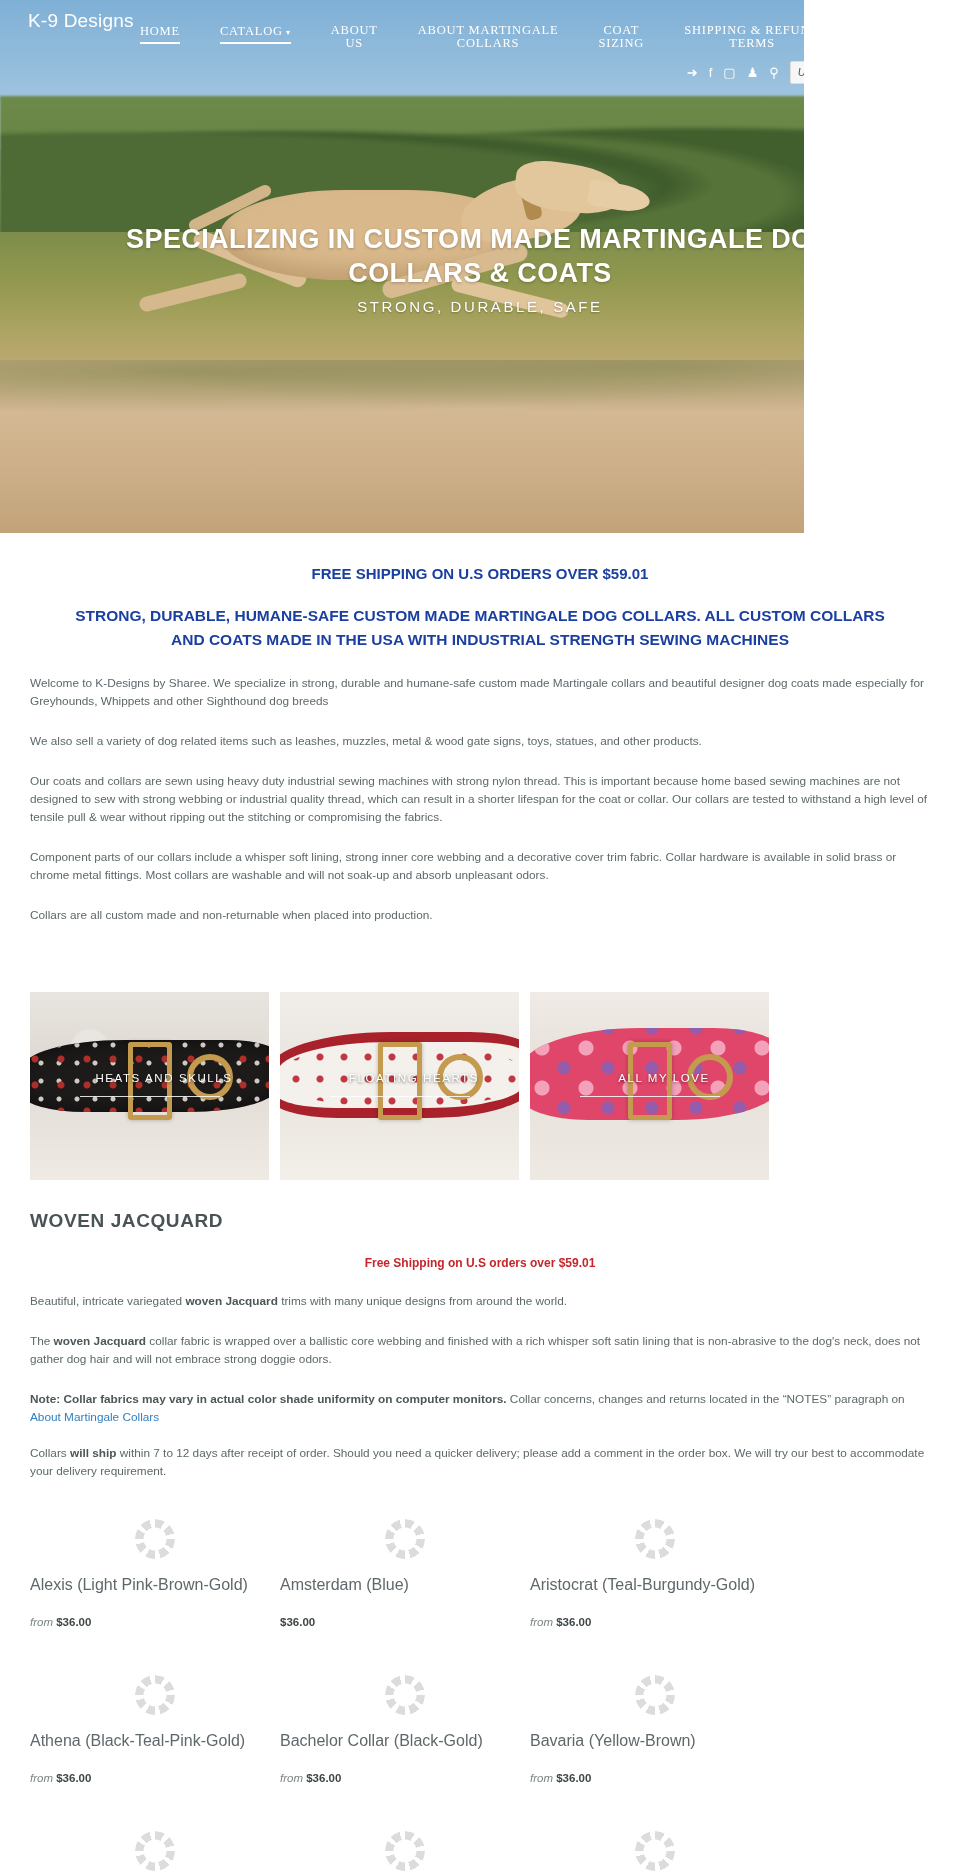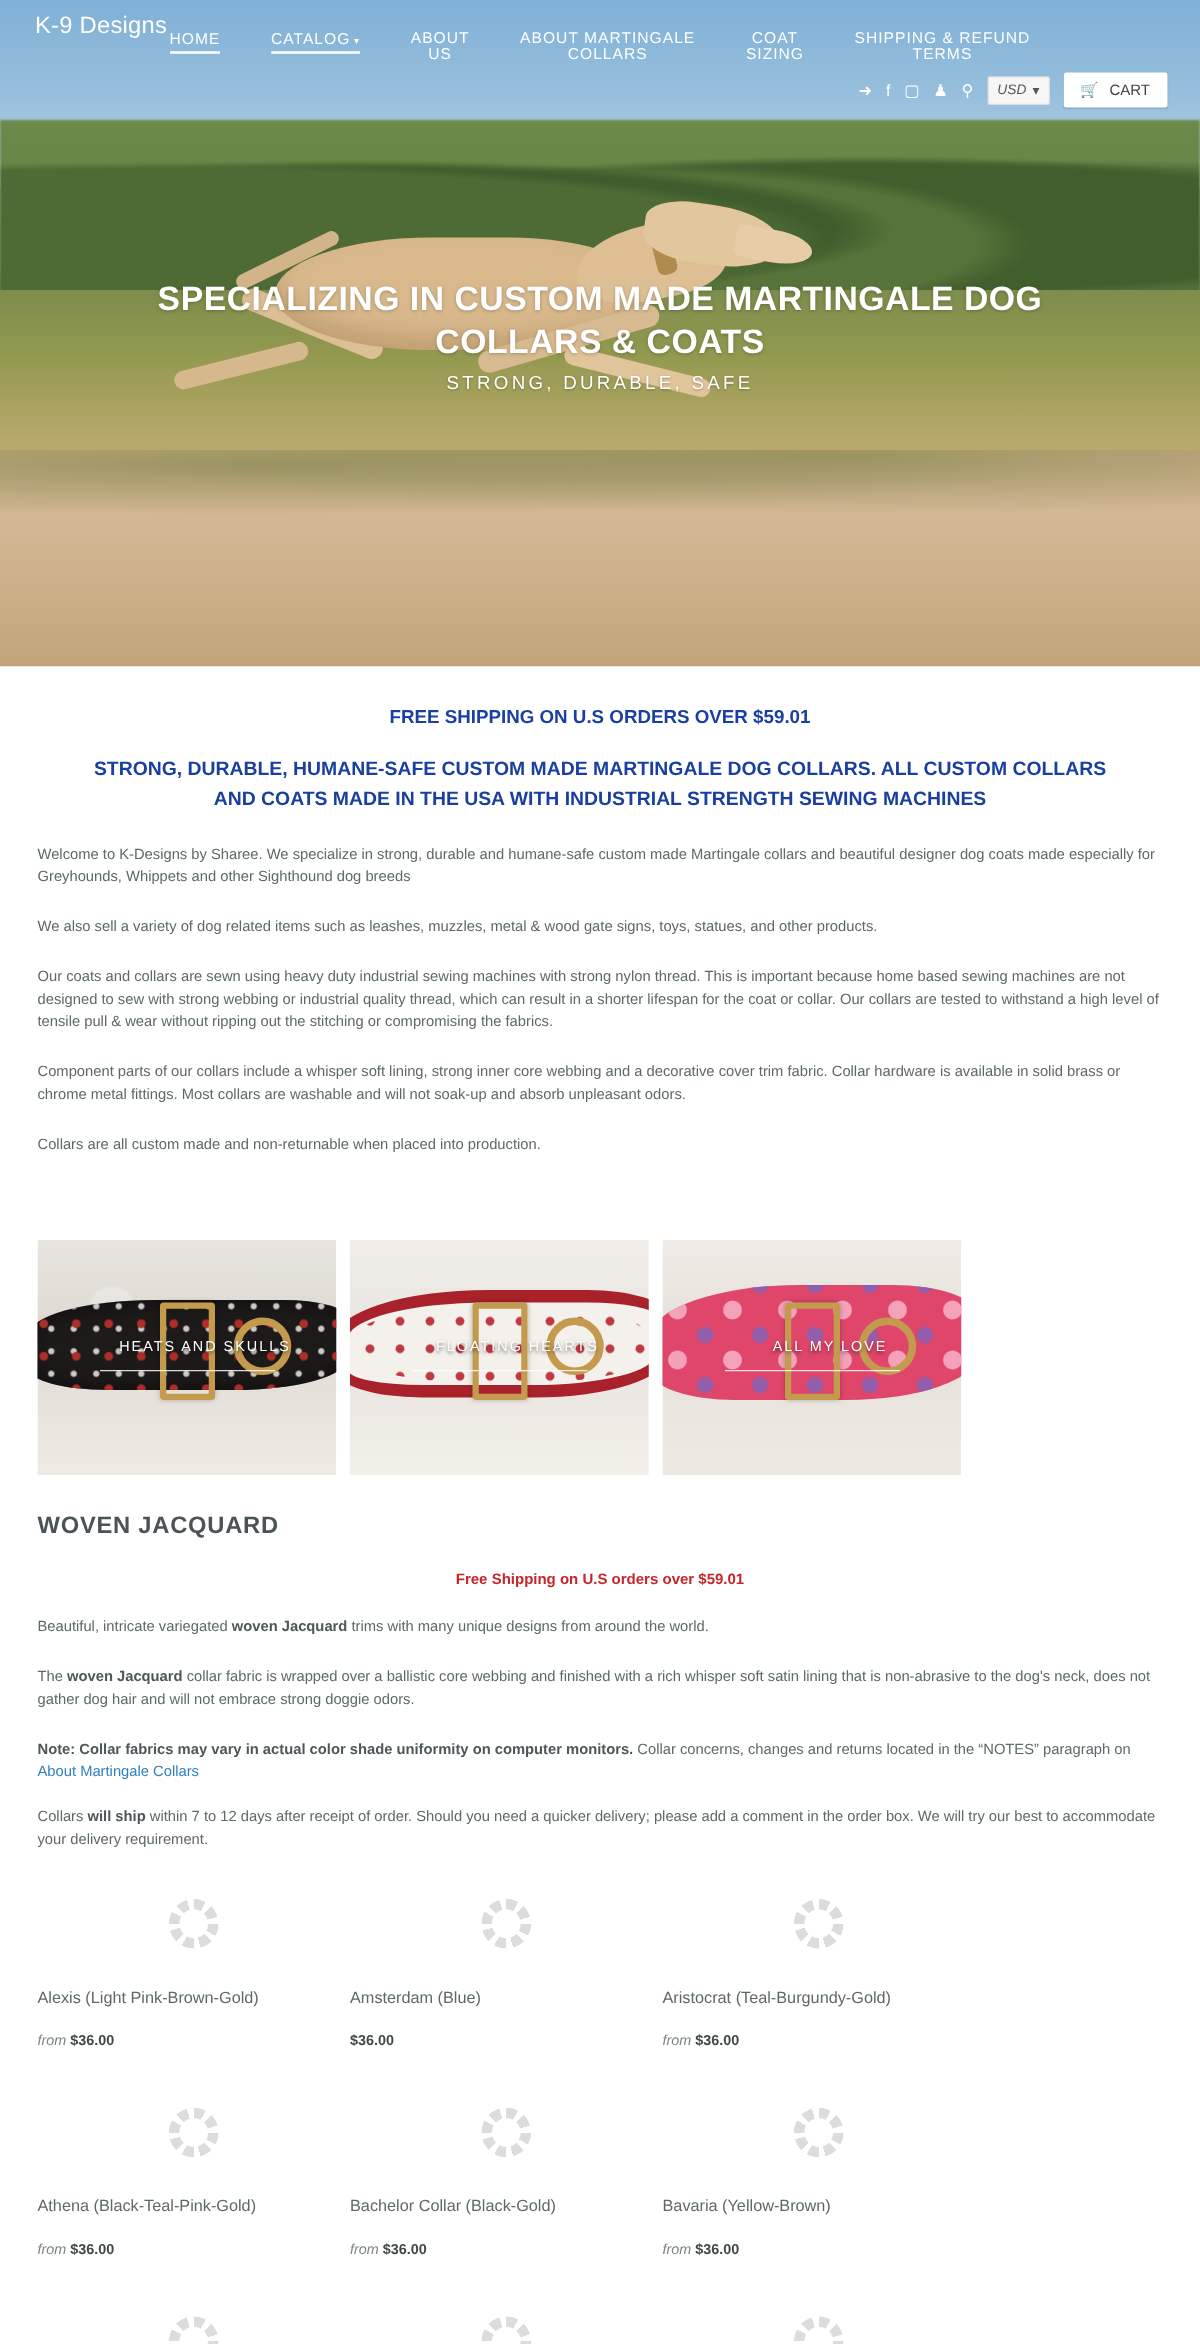--- a/index.html
+++ b/index.html
@@ -8,21 +8,21 @@
     width:960px;
     font-family: "Liberation Sans", sans-serif;
     color:#5f6b6d;
     background:#fff;
     -webkit-font-smoothing:antialiased;
   }
 
   
   .hero {
     position:relative;
-    width:960px;
+    width:804px;
     height:533px;
     overflow:hidden;
     background: linear-gradient(#8fb8d8 0%, #a8c6dd 22%, #93a86e 35%, #6d8448 50%, #9a9a63 62%, #c8b391 74%, #d8c3a1 86%, #cbb592 100%);
   }
   .hero .sky {
     position:absolute; left:0; top:0; width:960px; height:150px;
     background: linear-gradient(#7fb0d6 0%, #9cc2de 60%, #b9cfc0 100%);
   }
   .hero .treeline {
     position:absolute; left:0; top:96px; width:960px; height:160px;
@@ -85,21 +85,21 @@
   .site-header {
     position:absolute; left:0; top:0; width:960px; z-index:20;
     padding:10px 26px 0 26px;
   }
   .logo {
     color:#fff; font-size:19px; font-weight:400; letter-spacing:.2px;
     position:absolute; left:28px; top:10px;
   }
   .navwrap { text-align:center; }
   .mainnav {
-    display:block; text-align:center; padding:14px 0 0 0; margin:0;
+    display:block; text-align:center; padding:14px 0 0 0; margin:0;font-family:Liberation Serif, serif;
   }
   .mainnav a {
     color:#fff; text-decoration:none; font-size:12.5px; letter-spacing:.8px;
     display:inline-block; margin:0 18px 8px 18px; vertical-align:top;
     text-transform:uppercase;
   }
   .mainnav a.active, .mainnav a.withline { border-bottom:2px solid #fff; padding-bottom:3px; }
   .mainnav a .two-line { display:block; line-height:13px; }
   .caret { font-size:8px; margin-left:3px; }
 
@@ -257,21 +257,21 @@
       #dcdcdc 12.5% 20.5%, transparent 20.5% 25%,
       #dcdcdc 25% 33%, transparent 33% 37.5%,
       #dcdcdc 37.5% 45.5%, transparent 45.5% 50%,
       #dcdcdc 50% 58%, transparent 58% 62.5%,
       #dcdcdc 62.5% 70.5%, transparent 70.5% 75%,
       #dcdcdc 75% 83%, transparent 83% 87.5%,
       #dcdcdc 87.5% 95.5%, transparent 95.5% 100%);
     -webkit-mask: radial-gradient(circle, transparent 0 11px, #000 12px);
             mask: radial-gradient(circle, transparent 0 11px, #000 12px);
   }
-  .product .name { font-size:13px; color:#5e686a; margin-top:14px; }
+  .product .name { font-size:16px; color:#5e686a; }
   .product .price { font-size:11.5px; margin-top:22px; color:#4d5658; }
   .product .price .from { font-style:italic; color:#7b8486; }
   .product .price .amt { font-weight:700; color:#3f4749; }
 </style>
 </head>
 <body>
 
 <div class="hero">
   <div class="sky"></div>
   <div class="treeline"></div>

